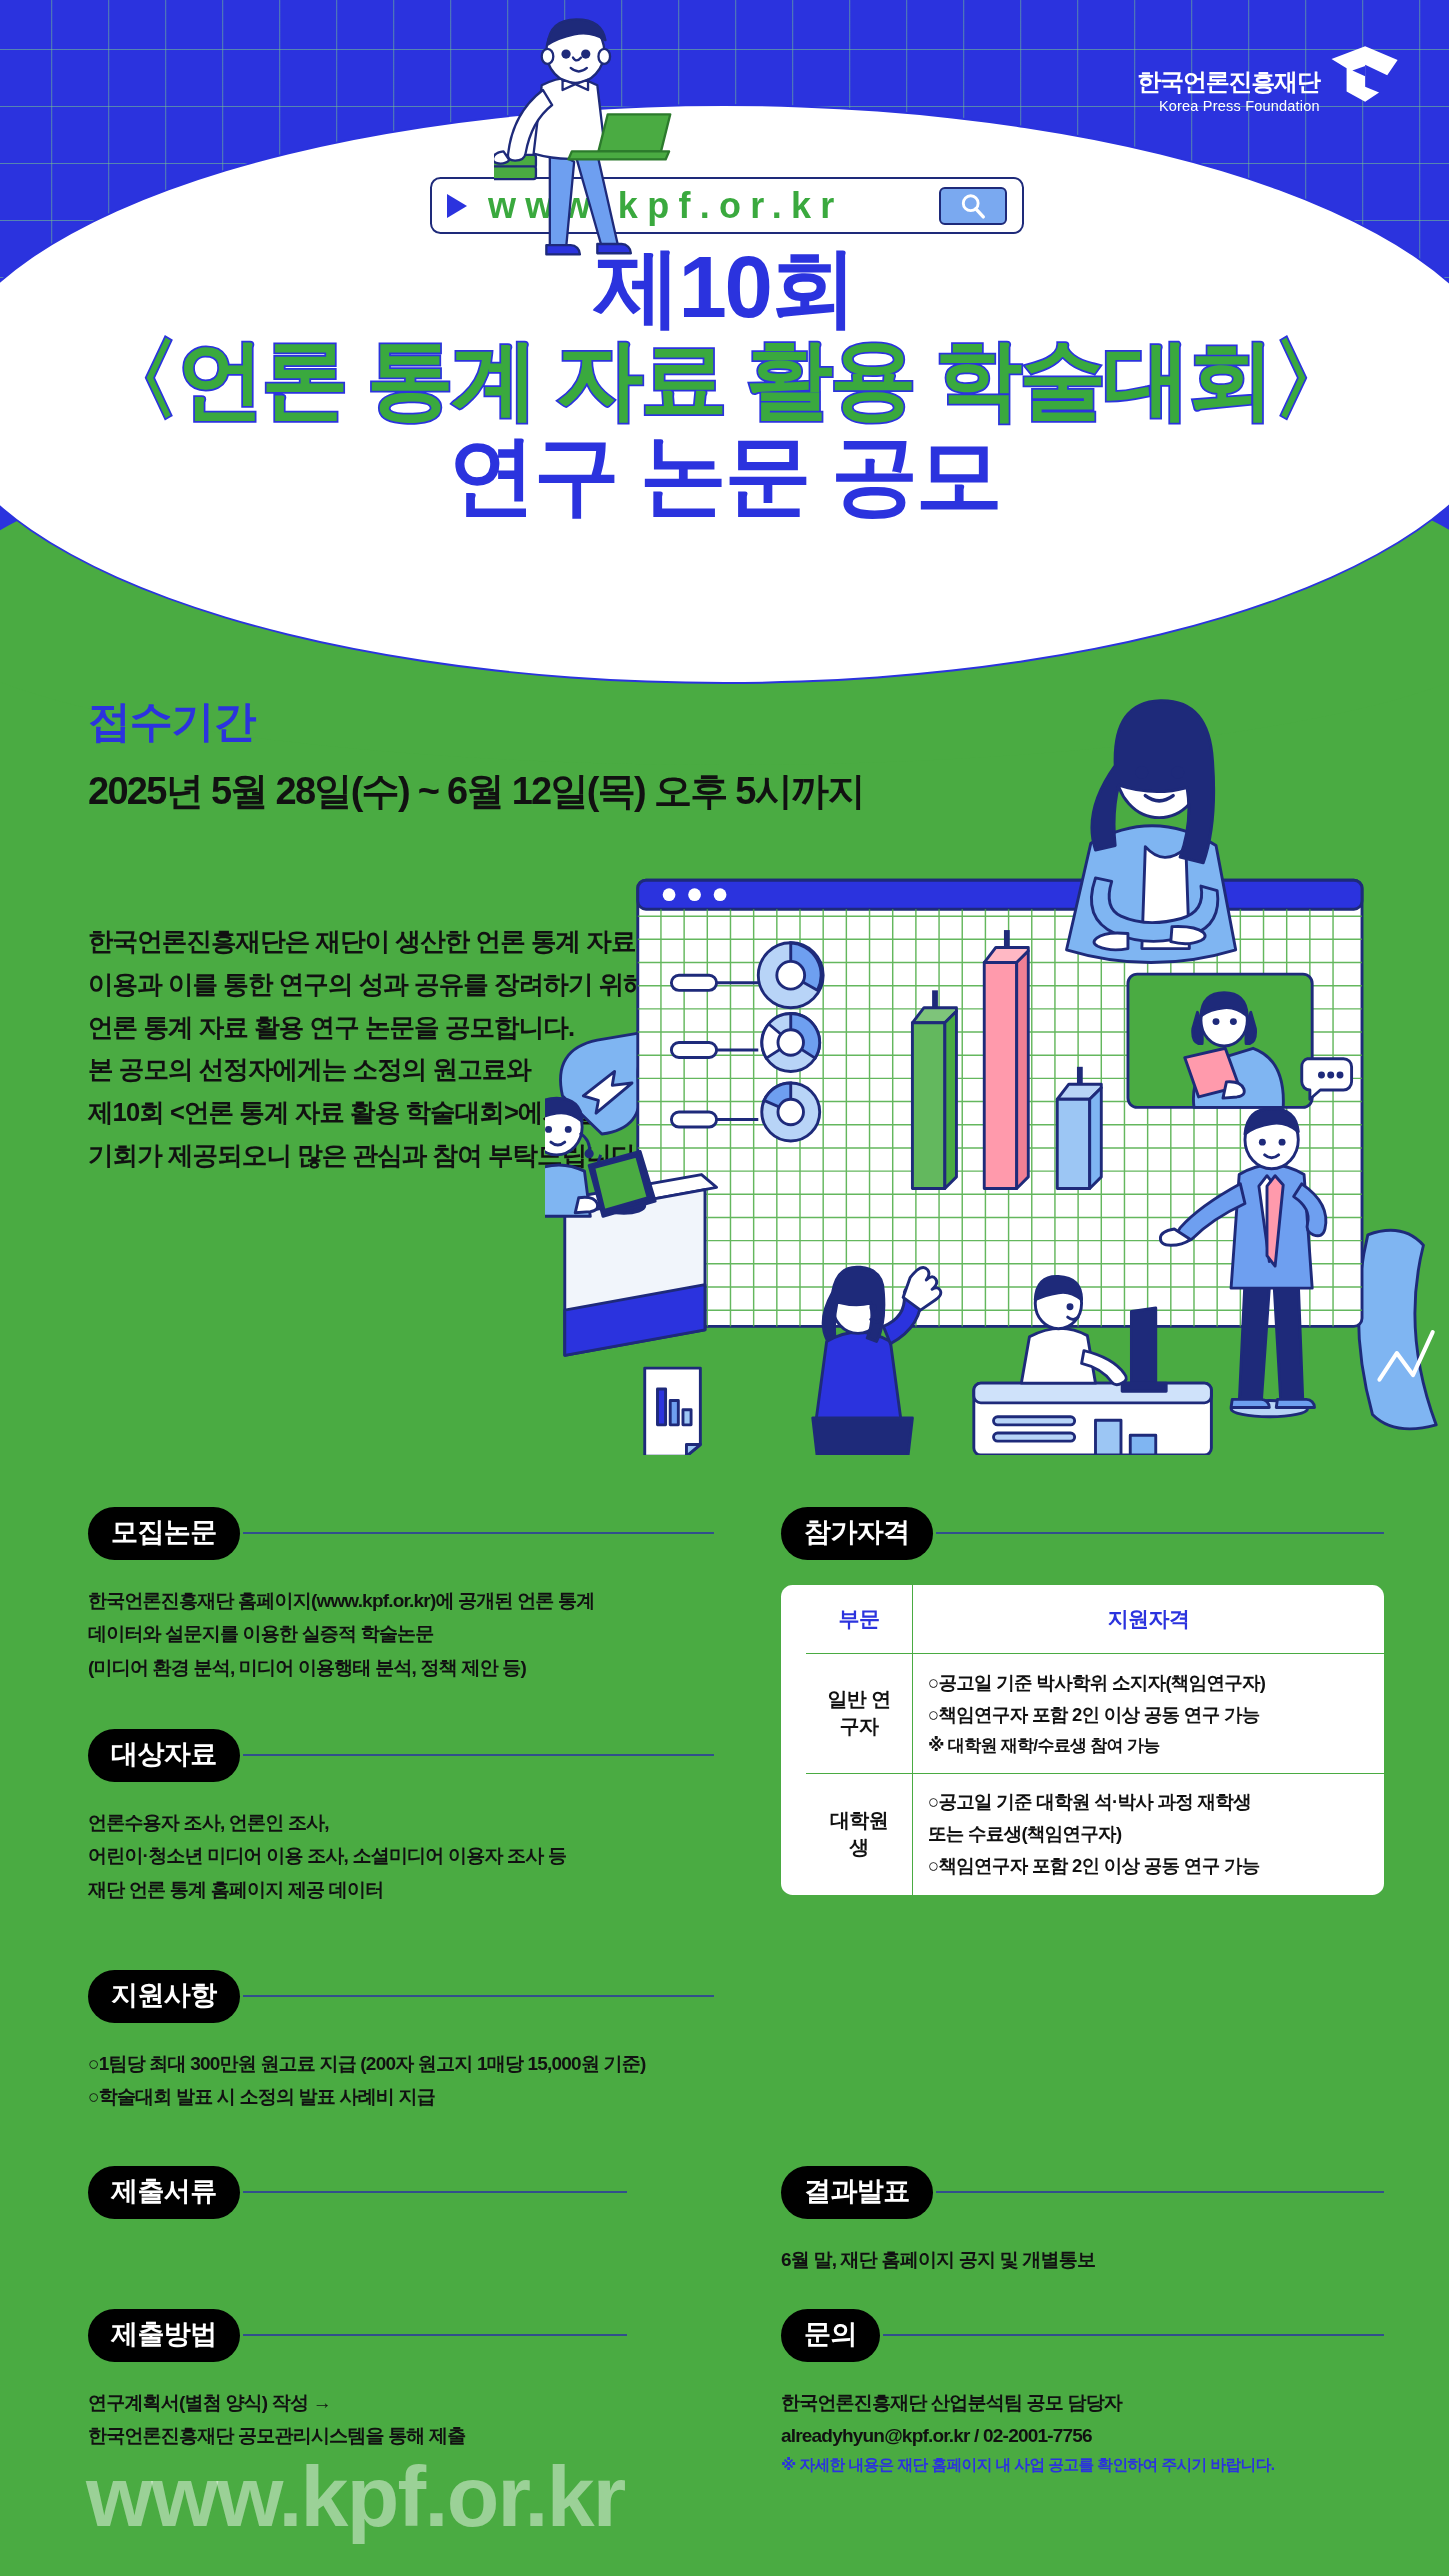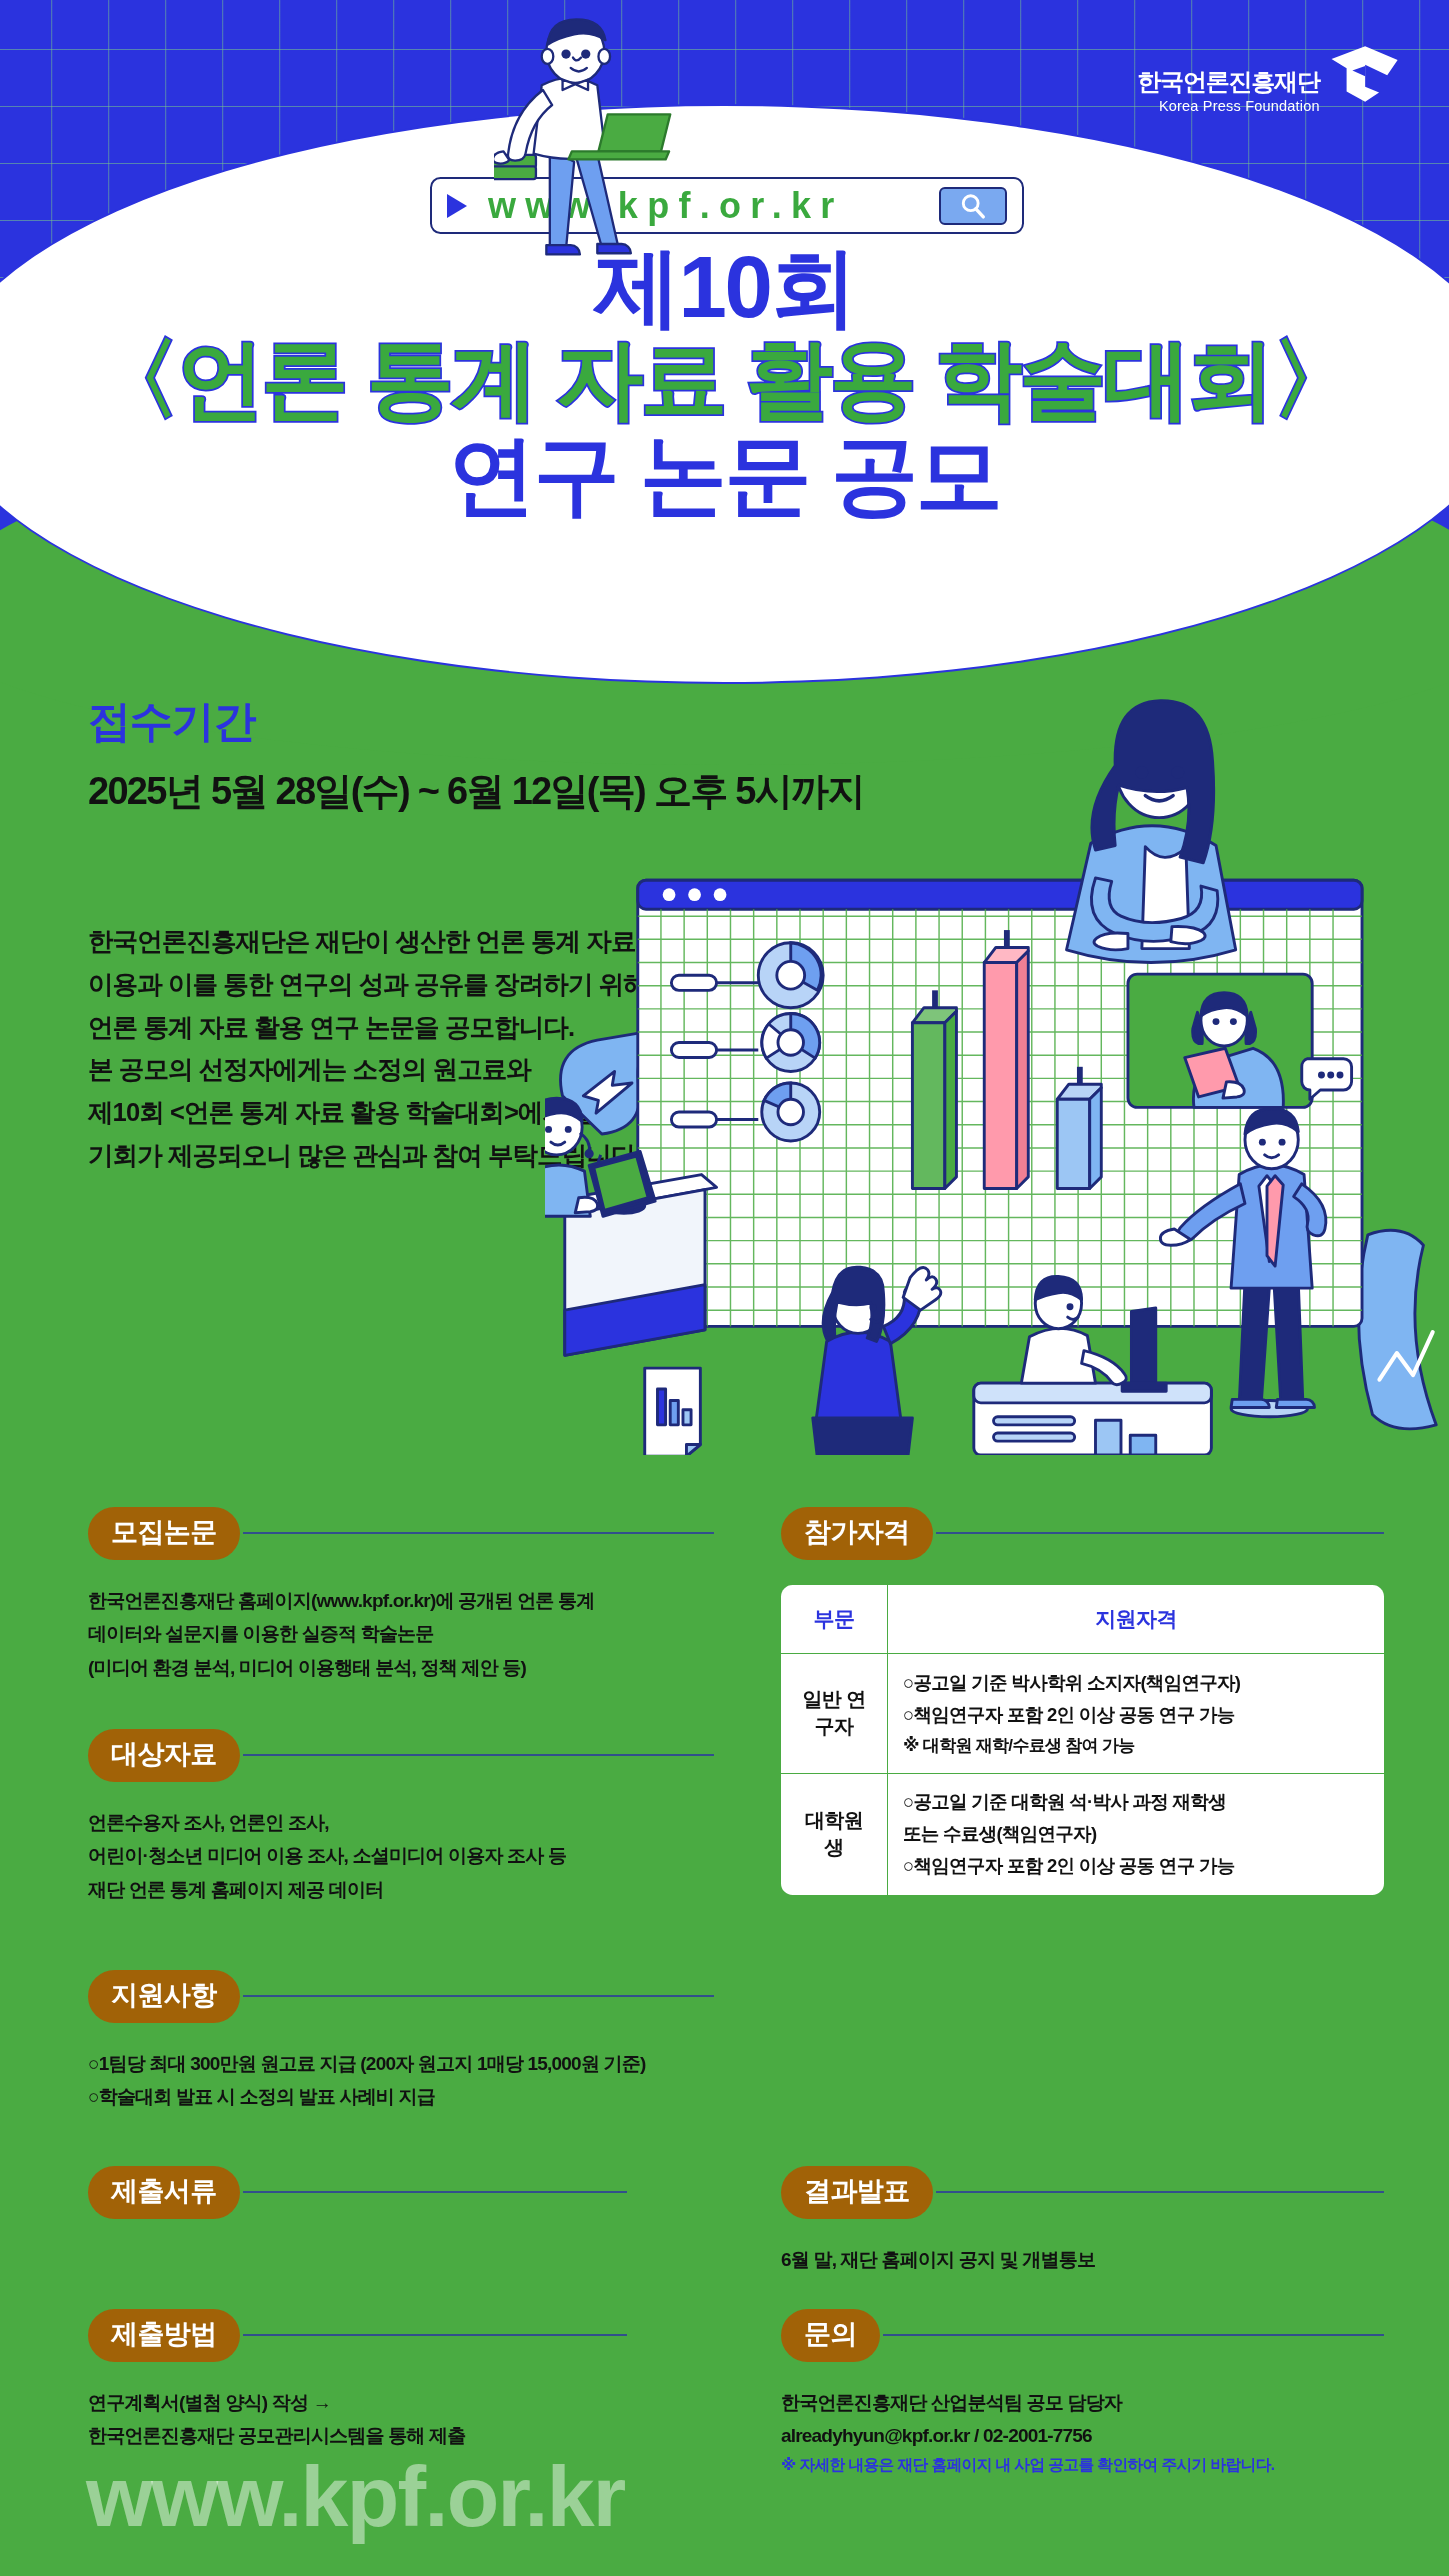--- a/index.html
+++ b/index.html
@@ -107,36 +107,36 @@
     font-size:25.5px;font-weight:700;color:#111;line-height:1.68;letter-spacing:-0.9px;
   }
 
   
   .illus{position:absolute;left:545px;top:696px;width:904px;height:759px;z-index:5;}
 
   
   .sec{position:absolute;}
   .pill-row{display:flex;align-items:center;}
   .pill{
-    background:#a16207;color:#fff;border-radius:35px;
+    background:#000000;color:#fff;border-radius:35px;
     font-size:27px;font-weight:900;letter-spacing:-0.6px;
     padding:11.6px 23px 14px;line-height:1;white-space:nowrap;font-family:Liberation Serif, serif;
   }
   .pill-line{flex:1;height:1.7px;background:#2b3a9e;opacity:.8;margin-left:3.5px;}
   .sec-body{
     margin-top:24px;
     font-size:19px;font-weight:700;color:#111;line-height:1.78;letter-spacing:-0.8px;
   }
   .sec-body .li{display:block;}
 
   
   .tbl{
     margin-top:25.5px;width:603px;
     border-collapse:separate;border-spacing:0;
-    background:#fff;border-radius:11.6px;overflow:hidden;
+    background:#fff;border-radius:11.6px;overflow:hidden;padding-left:25px;
   }
   .tbl th,.tbl td{
     border-right:1.7px solid #4aab42;border-bottom:1.7px solid #4aab42;
     padding:12.8px 15px;vertical-align:middle;
   }
   .tbl tr:last-child td{border-bottom:none;}
   .tbl th:last-child,.tbl td:last-child{border-right:none;}
   .tbl th{
     color:#2b33de;font-size:21px;font-weight:900;text-align:center;
     padding:20px 5.8px;letter-spacing:-0.6px;

